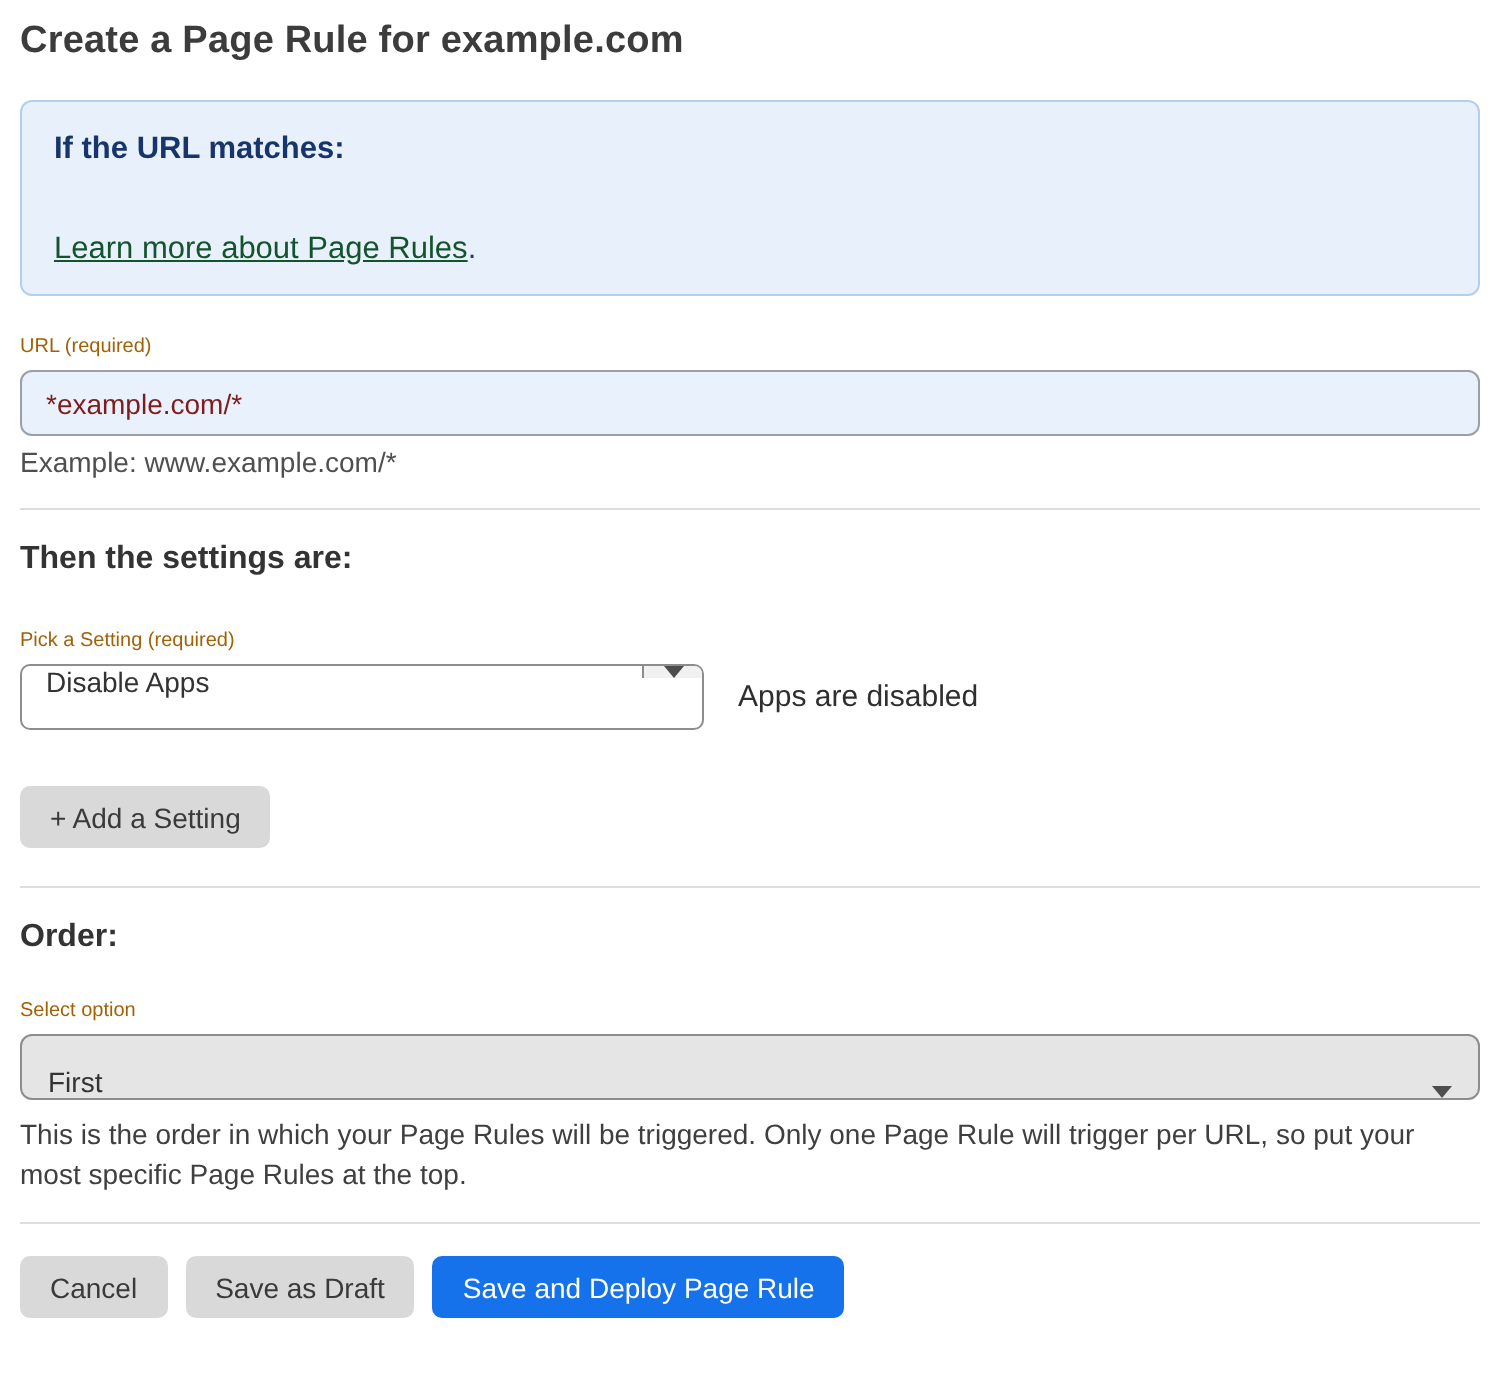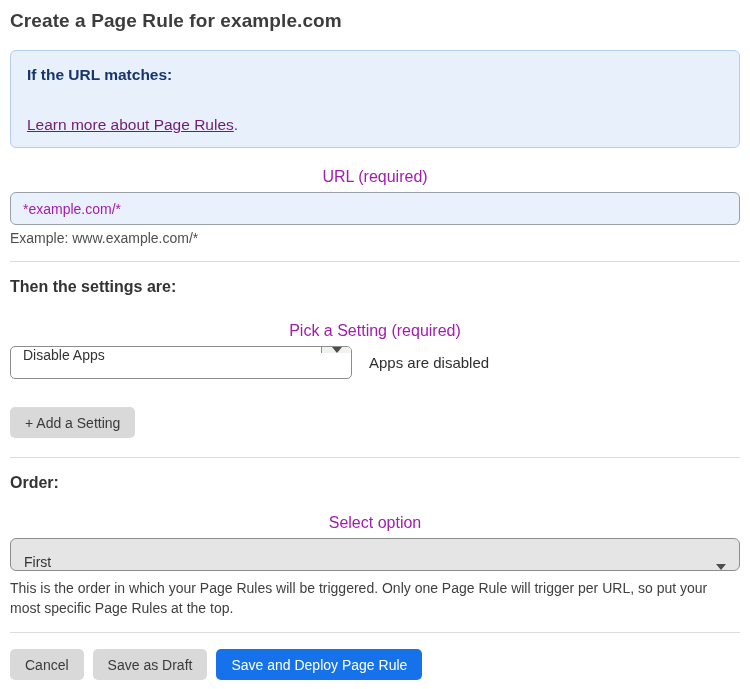--- a/index.html
+++ b/index.html
@@ -25,41 +25,40 @@
     color: #1f3e75;
     font-size: 15.5px;
     line-height: 25px;
     margin-bottom: 20px;
   }
   .info-box .info-heading {
     font-weight: bold;
     color: #17356b;
   }
   .info-link {
-    color: #701a75;
+    color: #14532d;
     text-decoration: underline;
     cursor: pointer;
   }
   .info-link-suffix { color: #1f3e75; }
   .field-label {
-    color: #a21caf;
-    font-size: 16px;
+    color: #a16207;
+    font-size: 10px;
     margin-bottom: 6px;
-    text-align: center;
   }
   .url-input {
     width: 100%;
     height: 33px;
     background: #e9f1fc;
     border: 1px solid #9aa0a6;
     border-radius: 6px;
     padding: 0 12px;
     font-family: "Liberation Sans", "DejaVu Sans", sans-serif;
     font-size: 14px;
-    color: #a21caf;
+    color: #7f1d1d;
     outline: none;
   }
   .helper-text {
     color: #4f4f4f;
     font-size: 14px;
     margin-top: 5px;
   }
   .divider {
     border: none;
     border-top: 1px solid #dcdcdc;

